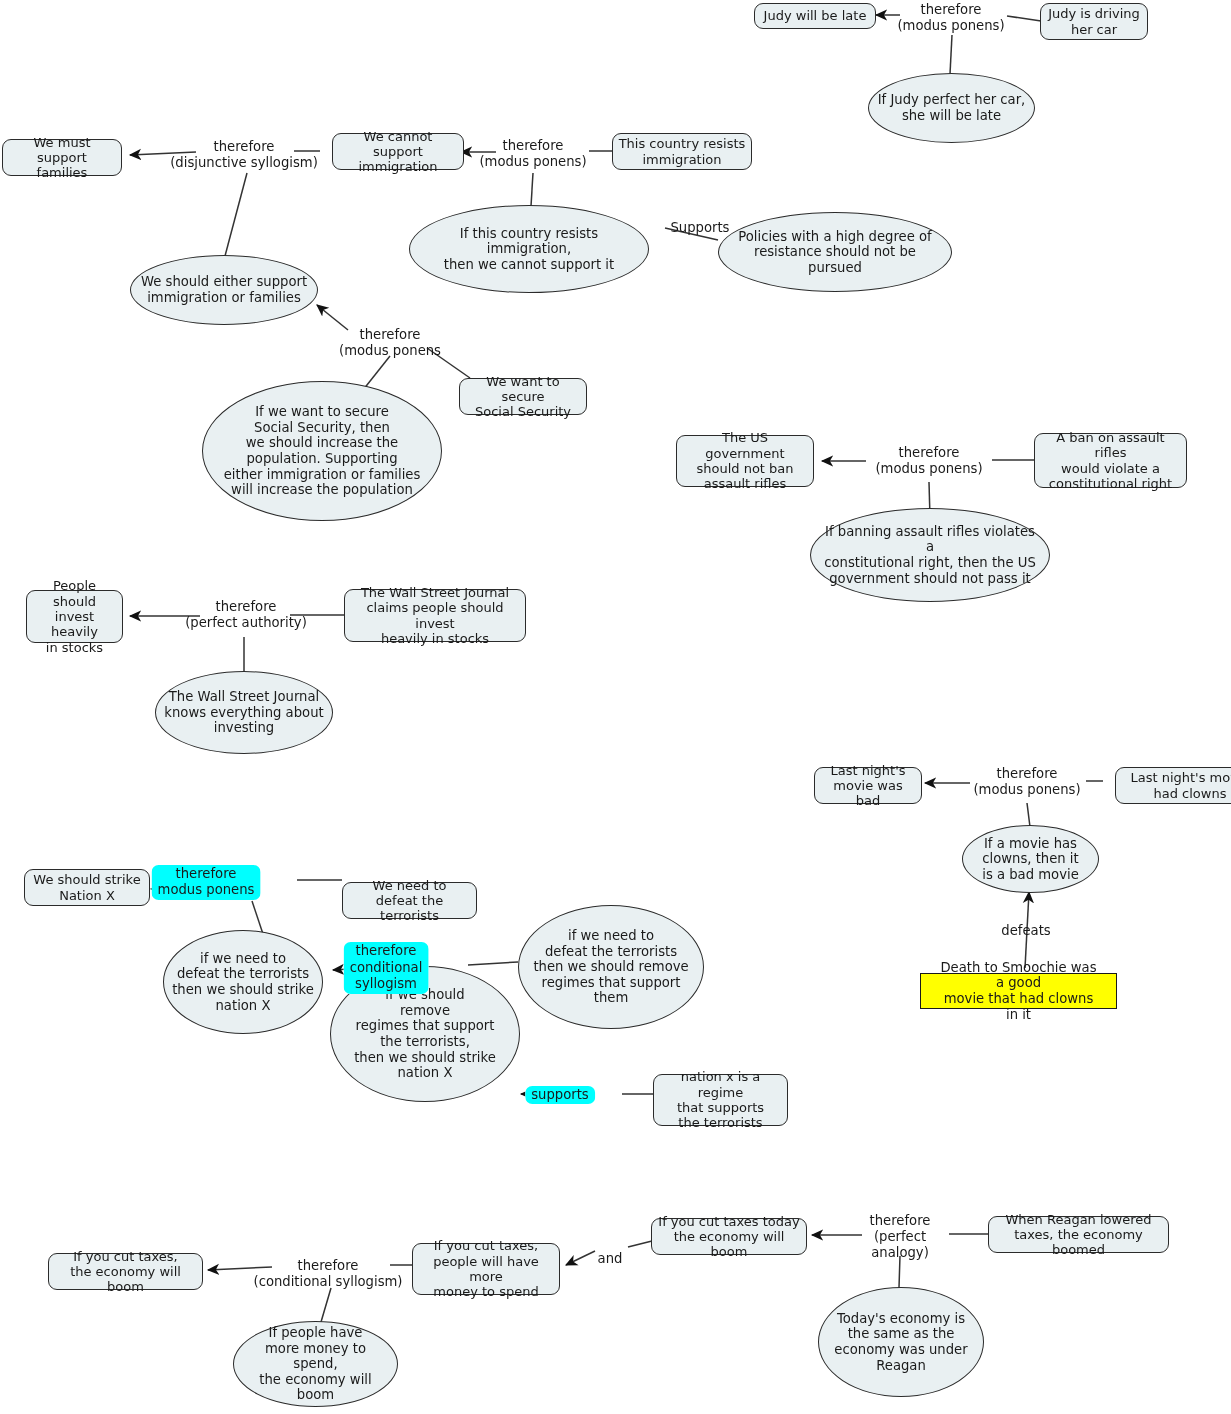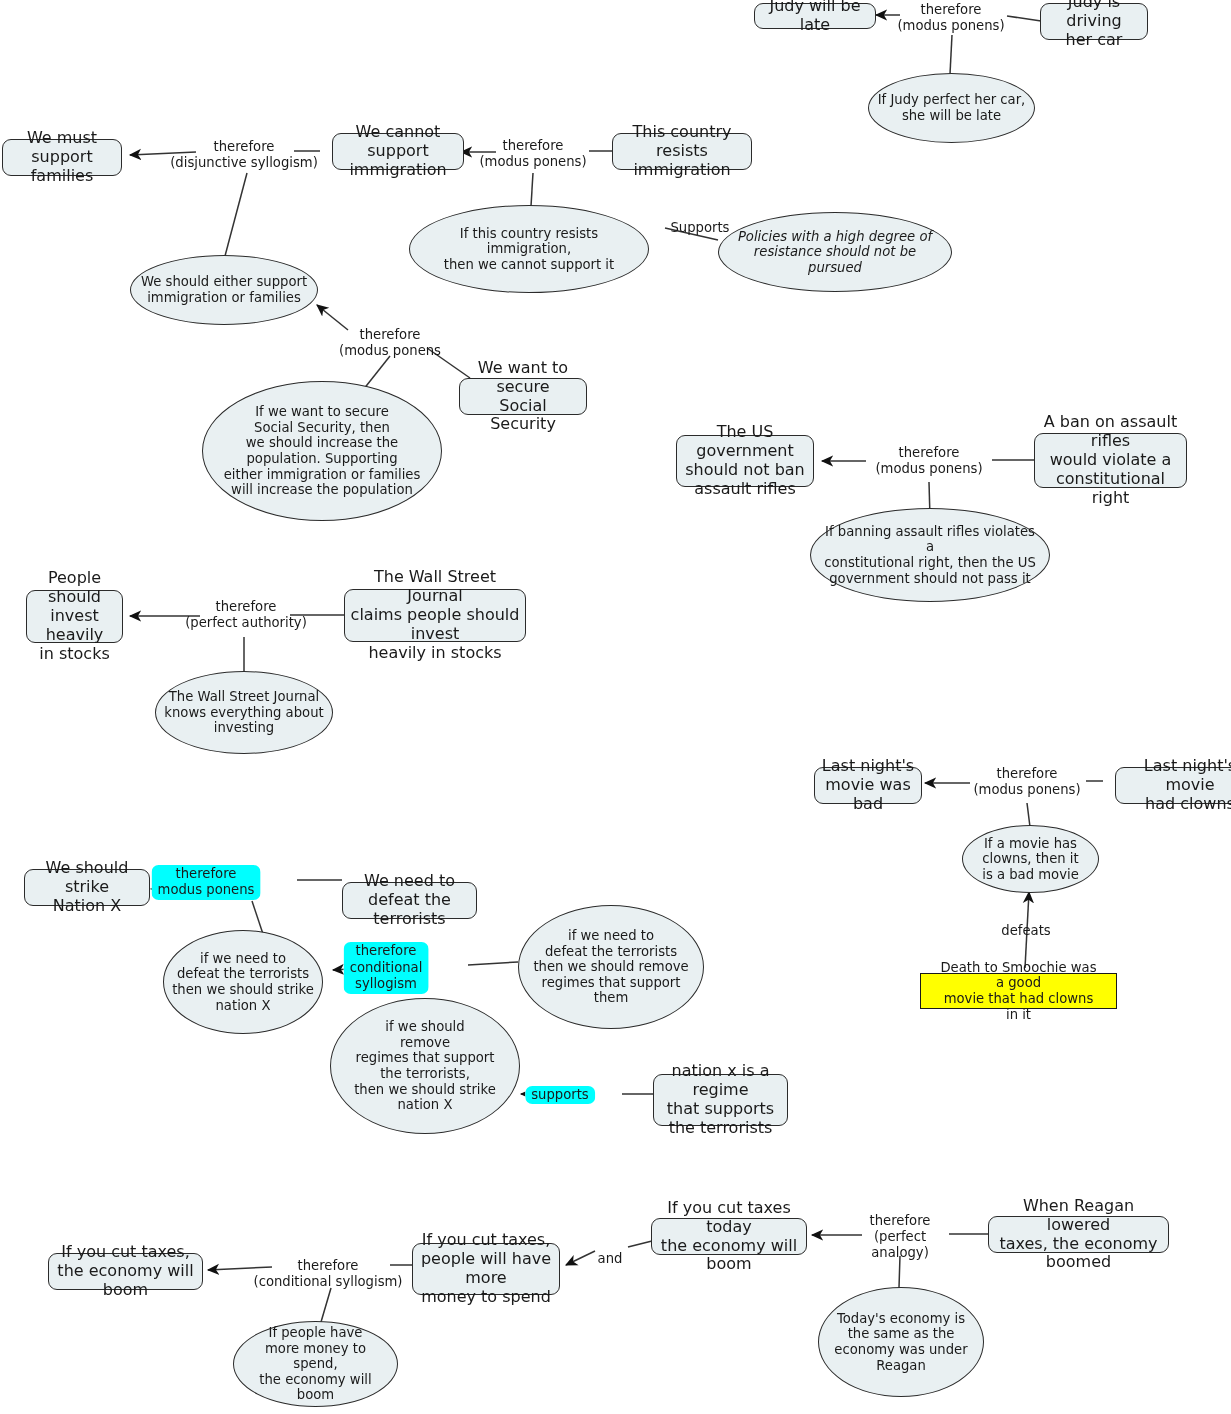--- a/index.html
+++ b/index.html
@@ -34,21 +34,21 @@
     text-align: center;
     color: #1a1a1a;
     line-height: 1.18;
     white-space: pre-line;
     z-index: 3;
   }
   .box {
     background: #e9f0f2;
     border: 1.4px solid #2b2b2b;
     border-radius: 9px;
-    font-size: 16px;
+    font-size: 13px;
     padding: 12px 5px;
   }
   .ellipse {
     background: #e9f0f2;
     border: 1.4px solid #2b2b2b;
     border-radius: 50%;
     font-size: 13.2px;
     padding: 4px 8px;
   }
   .label {
@@ -185,21 +185,21 @@
     <span>This country resists
 immigration</span>
   </div>
   <div class="node ellipse" style="left:409px; top:205px; width:240px; height:88px;">
     <span>If this country resists immigration,
 then we cannot support it</span>
   </div>
   <div class="label plain" style="left:668px; top:219px; width:64px; height:18px;">
     <span>Supports</span>
   </div>
-  <div class="node ellipse" style="left:718px; top:212px; width:234px; height:80px;font-style:italic;">
+  <div class="node ellipse" style="left:718px; top:212px; width:234px; height:80px;">
     <span>Policies with a high degree of
 resistance should not be pursued</span>
   </div>
   <div class="node ellipse" style="left:130px; top:255px; width:188px; height:70px;">
     <span>We should either support
 immigration or families</span>
   </div>
   <div class="label plain" style="left:330px; top:326px; width:120px; height:34px;">
     <span>therefore
 (modus ponens</span>
@@ -305,21 +305,21 @@
 conditional
 syllogism</span>
   </div>
   <div class="node ellipse" style="left:518px; top:905px; width:186px; height:124px;">
     <span>if we need to
 defeat the terrorists
 then we should remove
 regimes that support
 them</span>
   </div>
-  <div class="node ellipse" style="left:330px; top:998px; width:190px; height:136px;">
+  <div class="node ellipse" style="left:330px; top:966px; width:190px; height:136px;">
     <span>if we should
 remove
 regimes that support
 the terrorists,
 then we should strike
 nation X</span>
   </div>
   <div class="label" style="left: 560px; top: 1085px; width: auto; height: 20px; transform: translateX(-50%);">
     <span class="hl-cyan" style="display:block; white-space:pre-line;">supports</span>
   </div>

